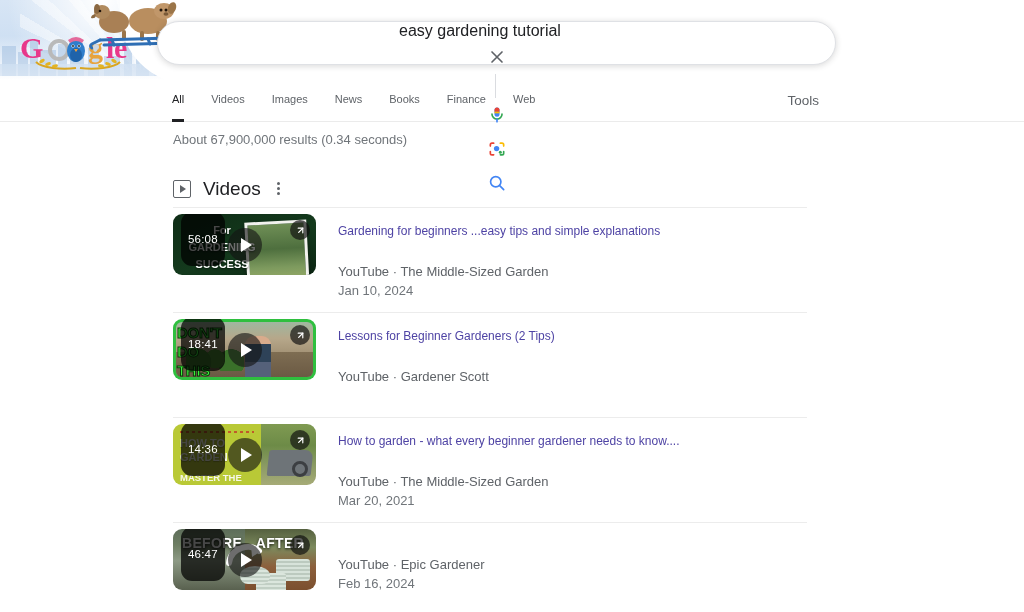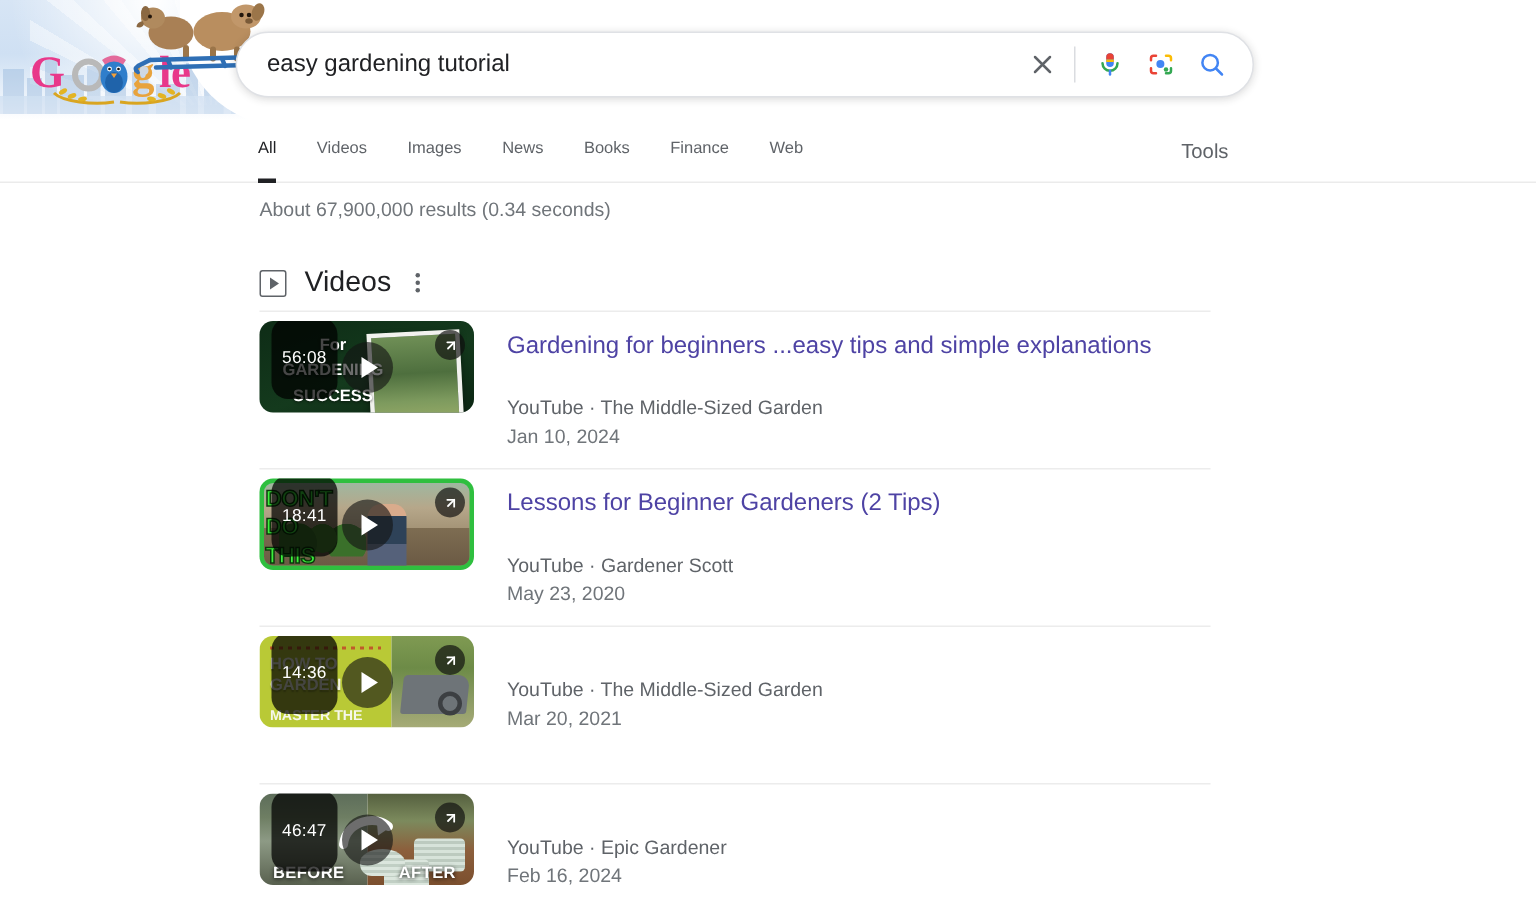--- a/index.html
+++ b/index.html
@@ -70,20 +70,21 @@
     position: absolute;
     left: 157px; top: 21px;
     width: 679px; height: 44px;
     background: #ffffff;
     border: 1px solid #dfe1e5;
     border-radius: 24px;
     display: flex;
     align-items: center;
     box-shadow: 0 1px 6px rgba(32,33,36,.18);
     z-index: 6;
+    flex-direction: column;
   }
   .search-input {
     flex: 1;
     border: none;
     outline: none;
     font-size: 16px;
     color: #202124;
     background: transparent;
     padding: 0 8px 0 20px;
     font-family: "Liberation Sans", sans-serif;
@@ -355,41 +356,40 @@
     background: repeating-linear-gradient(180deg,#dbe6dd 0 2px,#c1cfc4 2px 4px);
     border-radius: 3px;
   }
   .t4-bed3 {
     position:absolute; right:46px; bottom:6px; width:30px; height:18px;
     background: repeating-linear-gradient(180deg,#dbe6dd 0 2px,#c1cfc4 2px 4px);
     border-radius: 50% 50% 8px 8px;
   }
   .t4-lbl {
     position:absolute; top:6px;
-    color:#ffffff; font-size:11px; font-weight:bold;
+    color:#ffffff; font-size:14px; font-weight:bold;
     text-shadow: 0 1px 3px rgba(0,0,0,.85);
     letter-spacing:.3px;
-    margin-top:41px;
   }
   .t4-lbl.l { left:9px; }
   .t4-lbl.r { right:12px; }
   .t4-arrow {
     position:absolute; left:50%; top:12px;
     transform: translateX(-50%);
     z-index:6;
   }
 
   .video-meta {
     padding-left: 22px;
     padding-top: 6px;
     flex: 1;
     min-width: 0;
   }
   .video-title {
-    font-size: 16px;
+    font-size: 12px;
     color: #4e43a4;
     line-height: 22px;
     cursor: pointer;
     white-space: nowrap;
     overflow: hidden;
     text-overflow: ellipsis;
   }
   .video-source {
     margin-top: 20px;
     font-size: 13px;
@@ -615,21 +615,20 @@
         <svg width="11" height="11" viewBox="0 0 24 24">
             <path d="M7 7h10v10" stroke="#fff" stroke-width="2.6" fill="none" stroke-linecap="round"></path>
             <path d="M17 7 L8 16" stroke="#fff" stroke-width="2.6" stroke-linecap="round"></path>
           </svg>
       </div>
       <div class="thumb-duration">18:41</div>
     </div>
     <div class="video-meta">
       <div class="video-title">Lessons for Beginner Gardeners (2 Tips)</div>
       <div class="video-source">YouTube · Gardener Scott</div>
-      <div class="video-date">May 23, 2020</div>
     </div>
   </div>
 
   <div class="video-item">
     <div class="thumb">
       <div class="t3-left"></div>
       <div class="t3-right">
         <div class="t3-barrow"></div>
         <div class="t3-wheel"></div>
       </div>
@@ -647,20 +646,21 @@
         </div>
       <div class="corner-badge">
         <svg width="11" height="11" viewBox="0 0 24 24">
             <path d="M7 7h10v10" stroke="#fff" stroke-width="2.6" fill="none" stroke-linecap="round"></path>
             <path d="M17 7 L8 16" stroke="#fff" stroke-width="2.6" stroke-linecap="round"></path>
           </svg>
       </div>
       <div class="thumb-duration">14:36</div>
     </div>
     <div class="video-meta">
+      <div class="video-title">How to garden - what every beginner gardener needs to know....</div>
       <div class="video-source">YouTube · The Middle-Sized Garden</div>
       <div class="video-date">Mar 20, 2021</div>
     </div>
   </div>
 
   <div class="video-item">
     <div class="thumb">
       <div class="t4-before"></div>
       <div class="t4-after">
         <div class="t4-bed1"></div>

